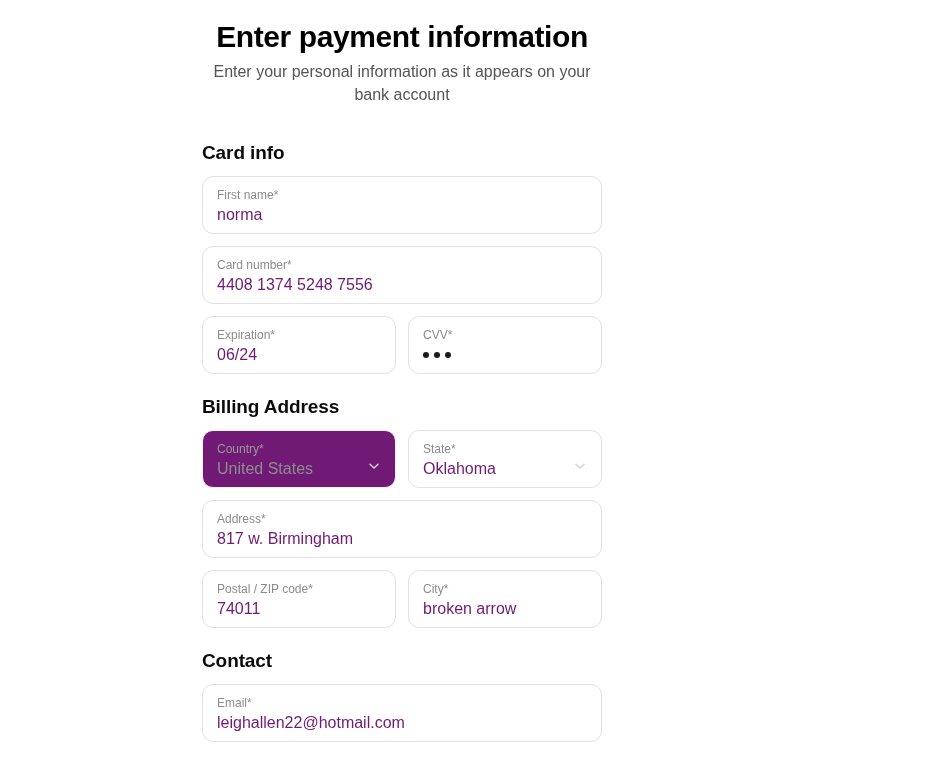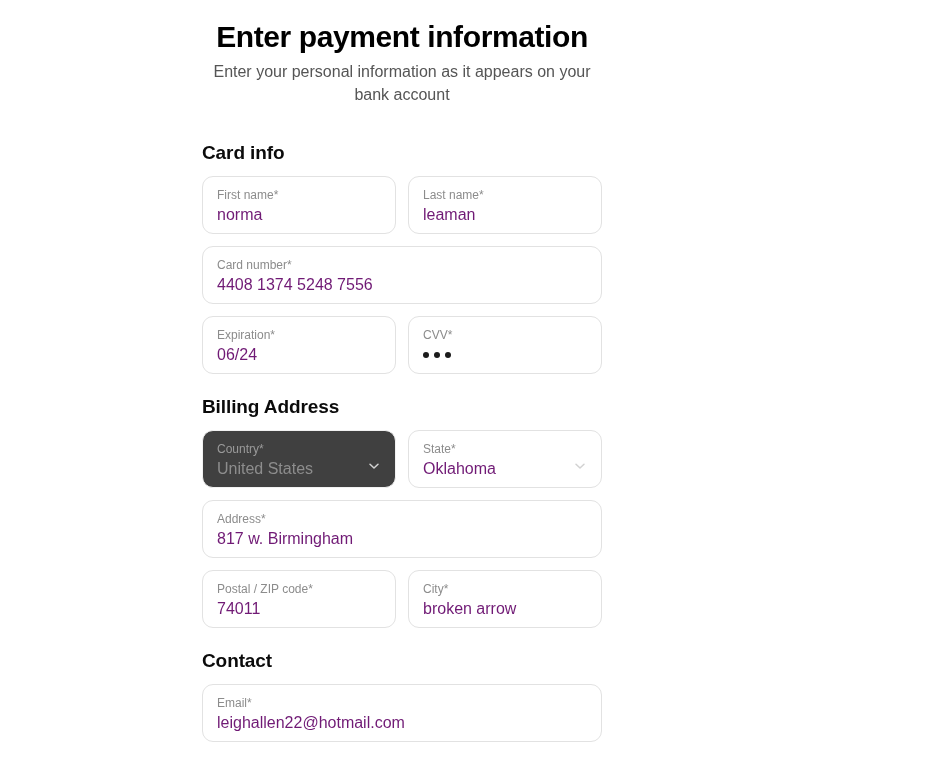--- a/index.html
+++ b/index.html
@@ -39,21 +39,21 @@
 
   .field {
     position: relative;
     border: 1px solid #e2e2e2;
     border-radius: 11px;
     background: #ffffff;
     padding: 11px 14px 10px 14px;
     height: 58px;
   }
   .field.disabled {
-    background: #404040;
+    background: #701a75;
     border-color: #f1f1f1;
   }
   .field-label {
     display: block;
     font-size: 12px;
     color: #8c8c8c;
     line-height: 14px;
     margin-bottom: 3px;
     white-space: nowrap;
     overflow: hidden;
@@ -100,26 +100,20 @@
     <div class="section">
       <div class="section-title">Card info</div>
 
       <div class="row">
         <div class="col">
           <div class="field">
             <span class="field-label">First name*</span>
             <span class="field-value">norma</span>
           </div>
         </div>
-        <div class="col">
-          <div class="field">
-            <span class="field-label">Last name*</span>
-            <span class="field-value">leaman</span>
-          </div>
-        </div>
       </div>
 
       <div class="row">
         <div class="col-full">
           <div class="field">
             <span class="field-label">Card number*</span>
             <span class="field-value">4408 1374 5248 7556</span>
           </div>
         </div>
       </div>

